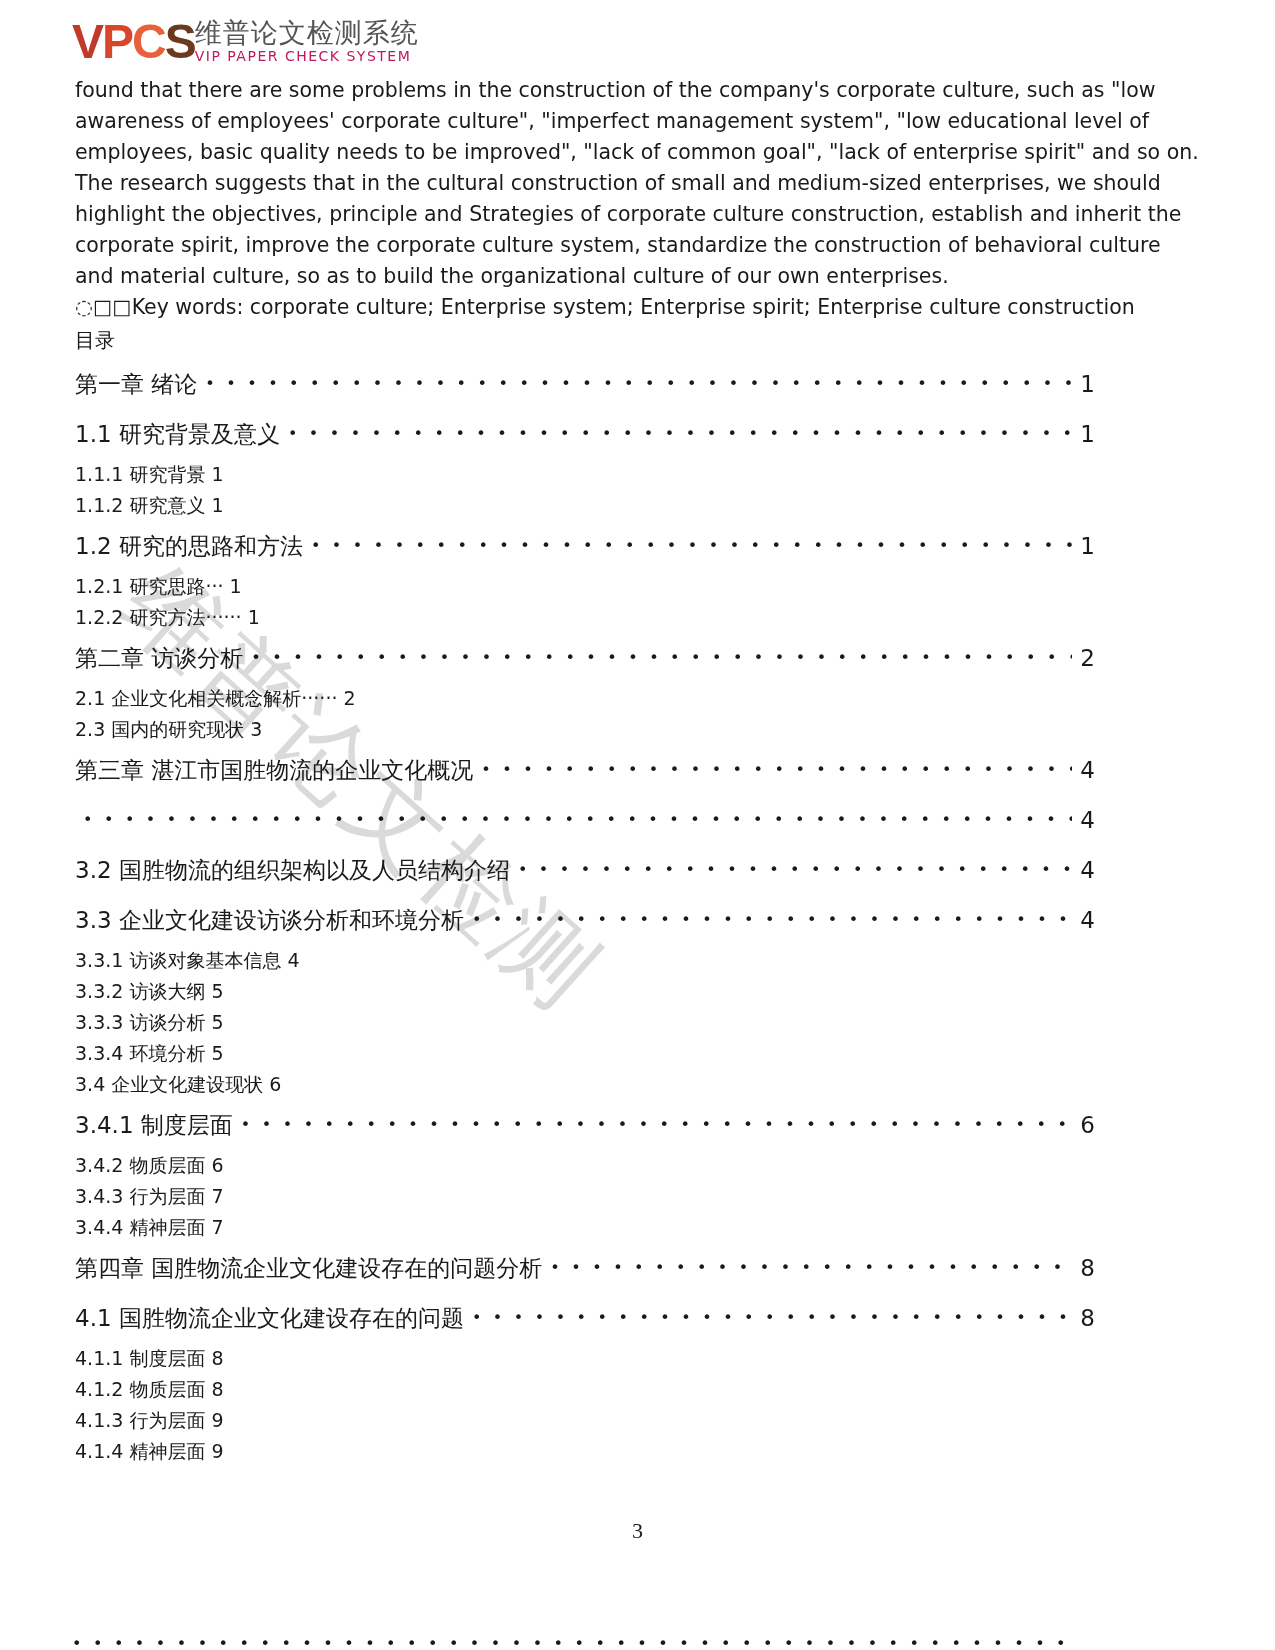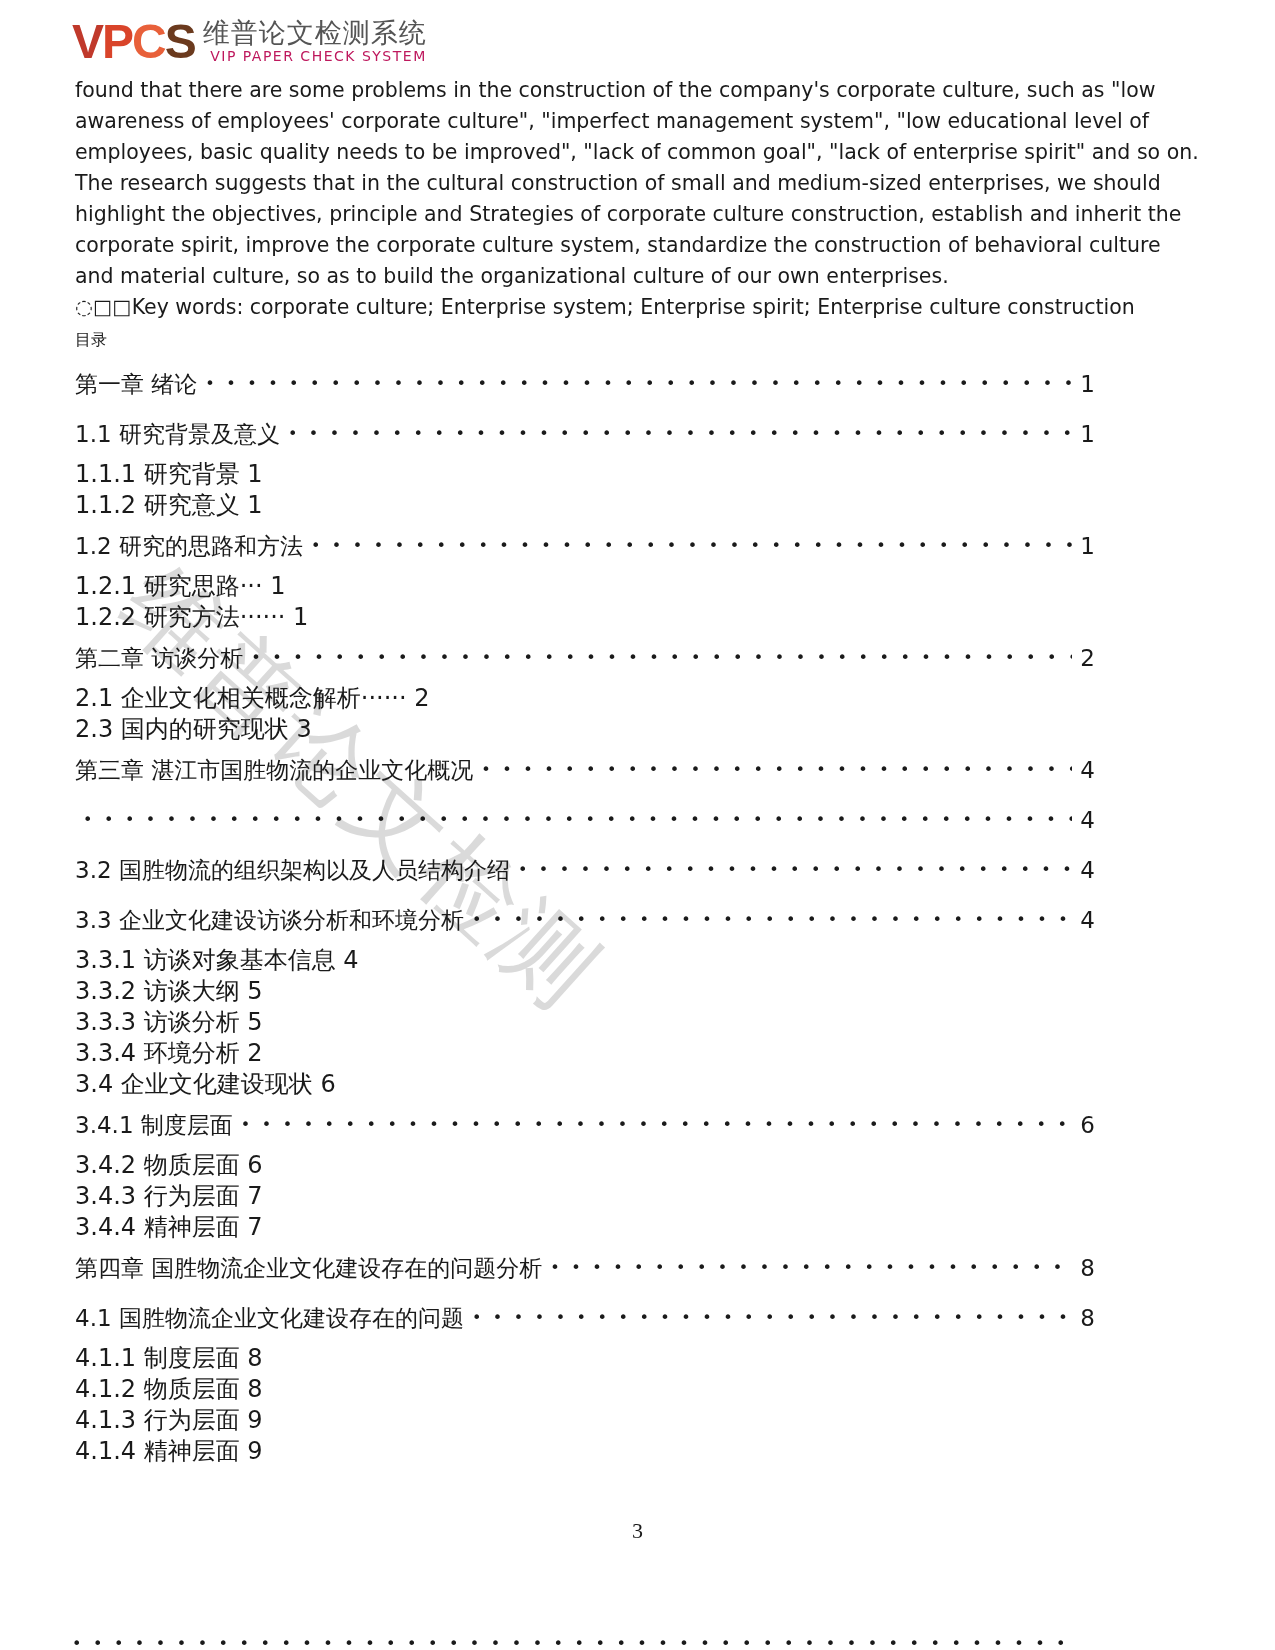--- a/index.html
+++ b/index.html
@@ -3,31 +3,31 @@
 <meta charset="utf-8">
 <style>
   html, body { margin: 0; padding: 0; background: #ffffff; }
   body { width: 1275px; height: 1650px; position: relative; overflow: hidden; font-family: "DejaVu Sans", sans-serif; color: #1a1a1a; }
   .logo { position: absolute; left: 72px; top: 18px; display: flex; align-items: flex-start; }
   .logo-mark { font-family: Liberation Sans, sans-serif; font-weight: bold; font-size: 48px; line-height: 48px; letter-spacing: -2px; }
   .logo-mark .v { color: #c0392b; }
   .logo-mark .p { color: #d9442a; }
   .logo-mark .c { color: #e8603a; position: relative; }
   .logo-mark .s { color: #6b3a1e; }
-  .logo-text { margin-left: 8px; display: flex; flex-direction: column; align-items: flex-end; }
+  .logo-text { display: flex; flex-direction: column; }
   .logo-cn { font-size: 27px; line-height: 30px; color: #555555; letter-spacing: 1px; }
   .logo-en { font-size: 14px; line-height: 16px; color: #be185d; letter-spacing: 1.5px; }
   .content { position: absolute; left: 75px; top: 75px; width: 1130px; }
   .para { font-size: 20.5px; line-height: 31px; margin: 0; }
   .keywords { font-size: 20.5px; line-height: 31px; margin: 0; }
-  .toc-title { font-size: 16px; line-height: 30px; margin: 2px 0 0 0; }
+  .toc-title { font-size: 20px; line-height: 30px; margin: 2px 0 0 0; }
   .toc { margin-top: 4px; }
   .toc-row { display: flex; align-items: baseline; width: 1020px; }
   .toc-row.major { font-size: 23px; height: 50px; line-height: 50px; }
-  .toc-row.minor { font-size: 24px; height: 31px; line-height: 31px; align-items: flex-end; }
+  .toc-row.minor { font-size: 19px; height: 31px; line-height: 31px; align-items: flex-end; }
   .toc-label { white-space: nowrap; }
   .leader { flex: 1; margin: 0 8px; overflow: hidden; white-space: nowrap; letter-spacing: 11.5px; font-size: 16px; position: relative; top: -3px; }
   .toc-page { white-space: nowrap; }
   .watermark { position: absolute; left: 170px; top: 400px; width: 560px; height: 380px; pointer-events: none; }
   .watermark span { position: absolute; left: 10px; top: 140px; font-size: 96px; color: rgba(150,150,150,0.35); transform: rotate(42deg); transform-origin: left top; white-space: nowrap; letter-spacing: 4px; font-weight: 300; }
   .page-number { position: absolute; top: 1518px; left: 0; width: 1275px; text-align: center; font-family: "Liberation Serif", serif; font-size: 22px; }
   .bottom-dots { position: absolute; top: 1638px; left: 72px; width: 1000px; overflow: hidden; white-space: nowrap; font-size: 16px; letter-spacing: 11.5px; line-height: 12px; }
 </style>
 </head>
 <body>
@@ -111,21 +111,21 @@
       <div class="toc-row minor">
         <span class="toc-label">3.3.1 访谈对象基本信息 4</span>
       </div>
       <div class="toc-row minor">
         <span class="toc-label">3.3.2 访谈大纲 5</span>
       </div>
       <div class="toc-row minor">
         <span class="toc-label">3.3.3 访谈分析 5</span>
       </div>
       <div class="toc-row minor">
-        <span class="toc-label">3.3.4 环境分析 2</span>
+        <span class="toc-label">3.3.4 环境分析 5</span>
       </div>
       <div class="toc-row minor">
         <span class="toc-label">3.4 企业文化建设现状 6</span>
       </div>
       <div class="toc-row major">
         <span class="toc-label">3.4.1 制度层面</span>
         <span class="leader">••••••••••••••••••••••••••••••••••••••••••••••••••••••••••••••••••••</span>
         <span class="toc-page">6</span>
       </div>
       <div class="toc-row minor">

